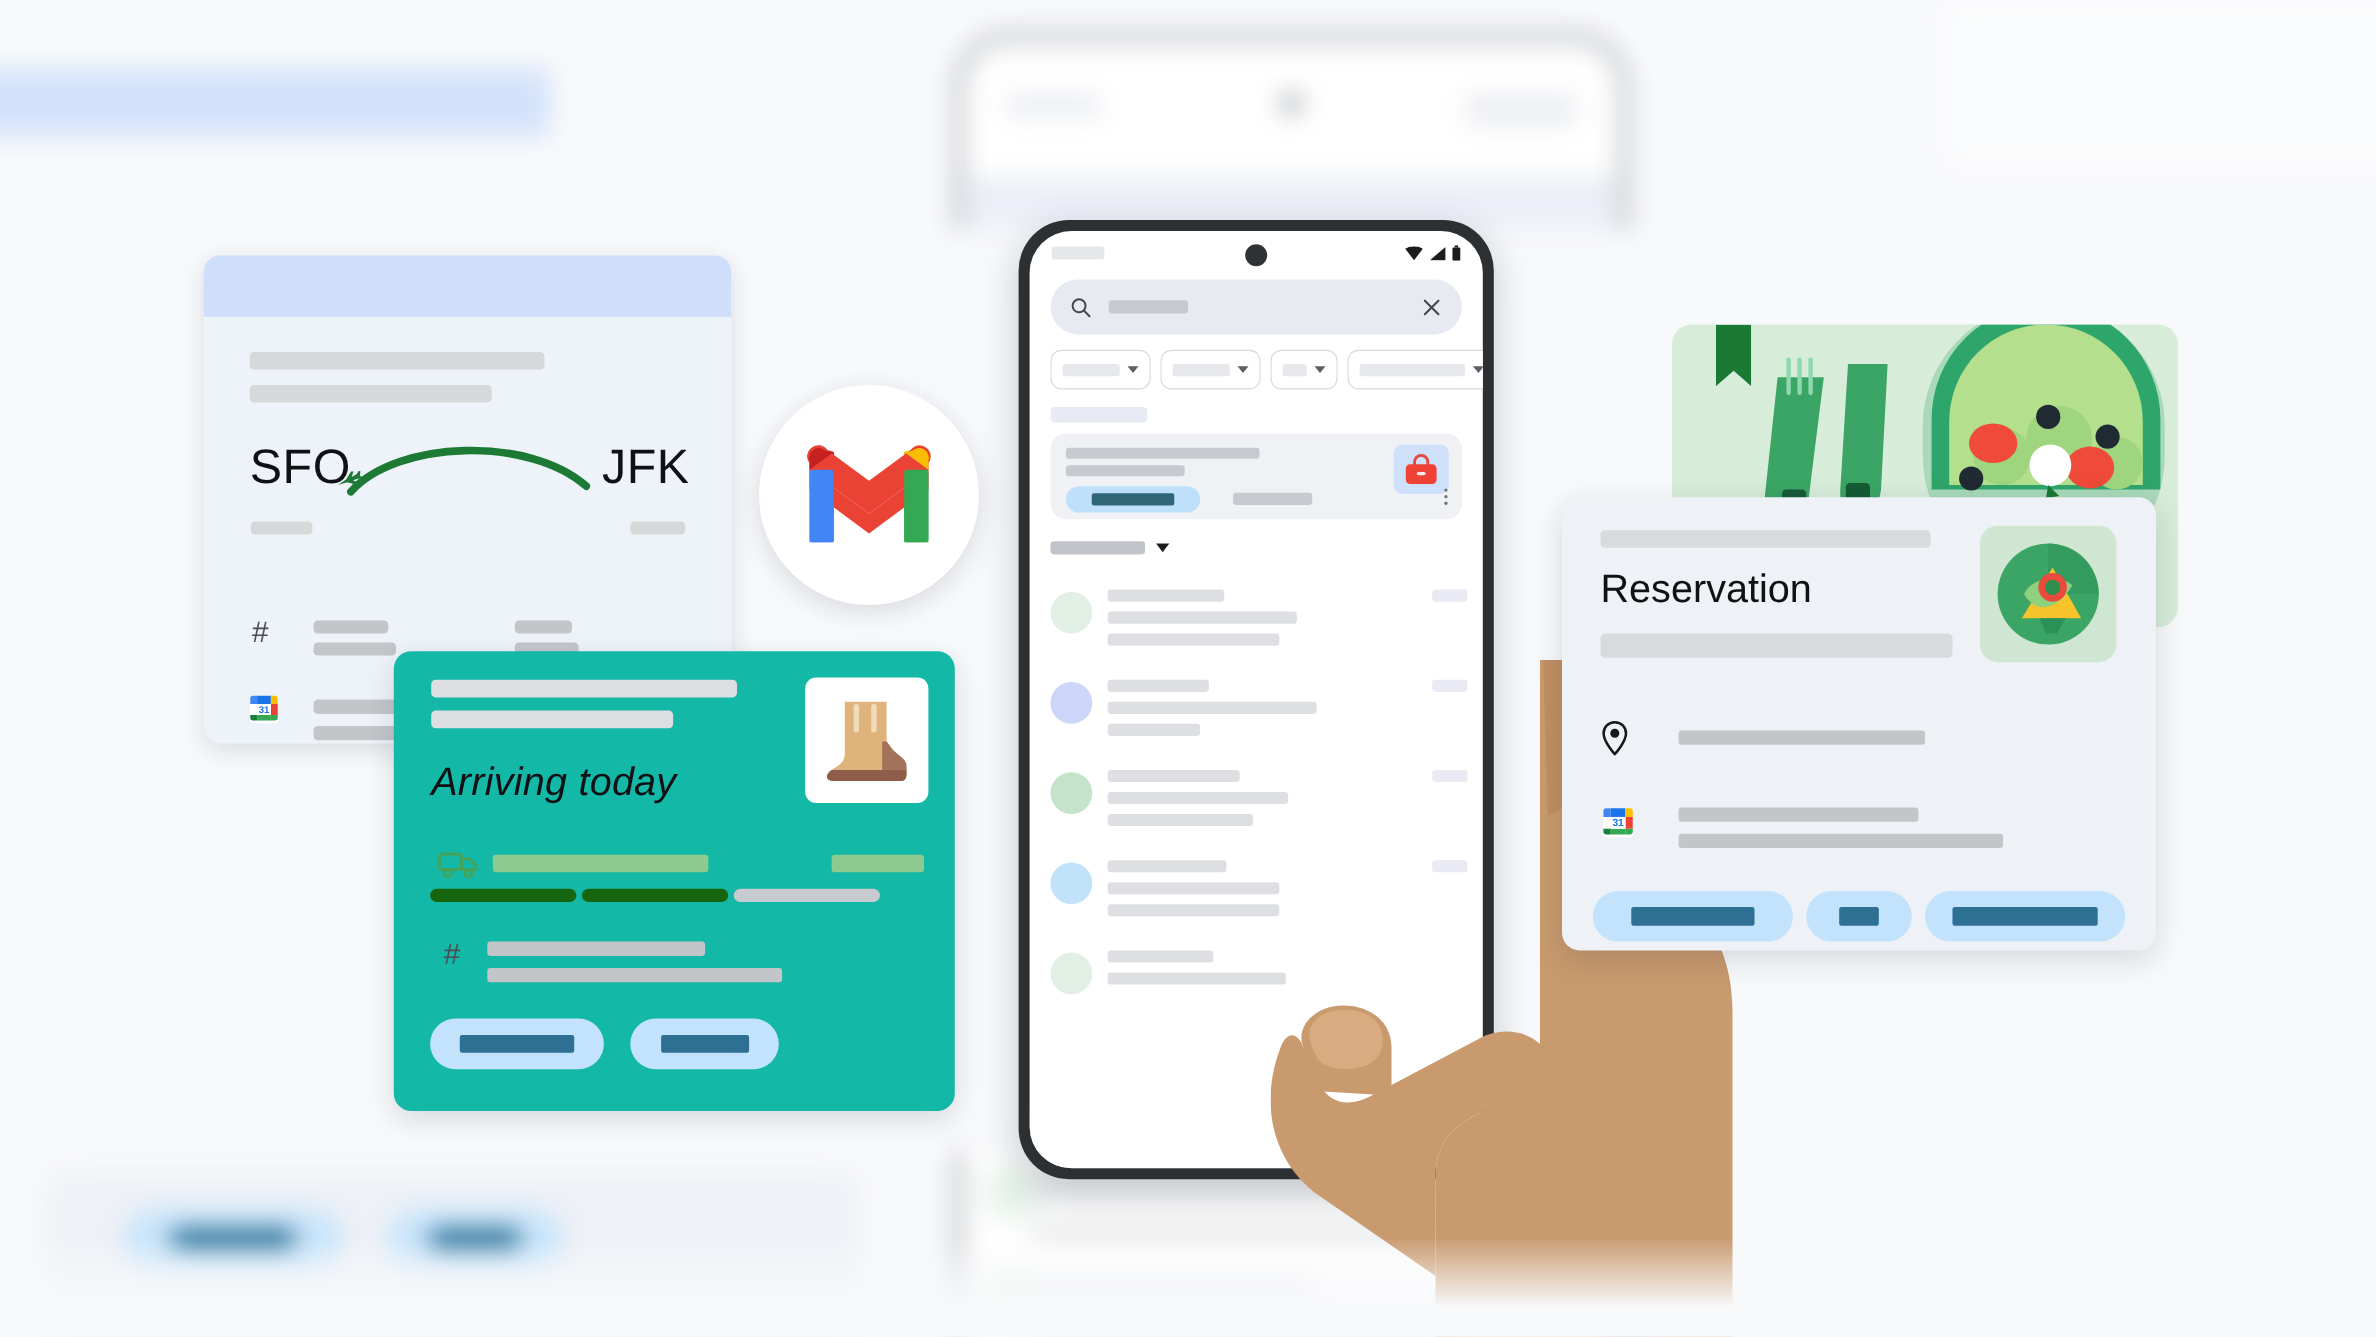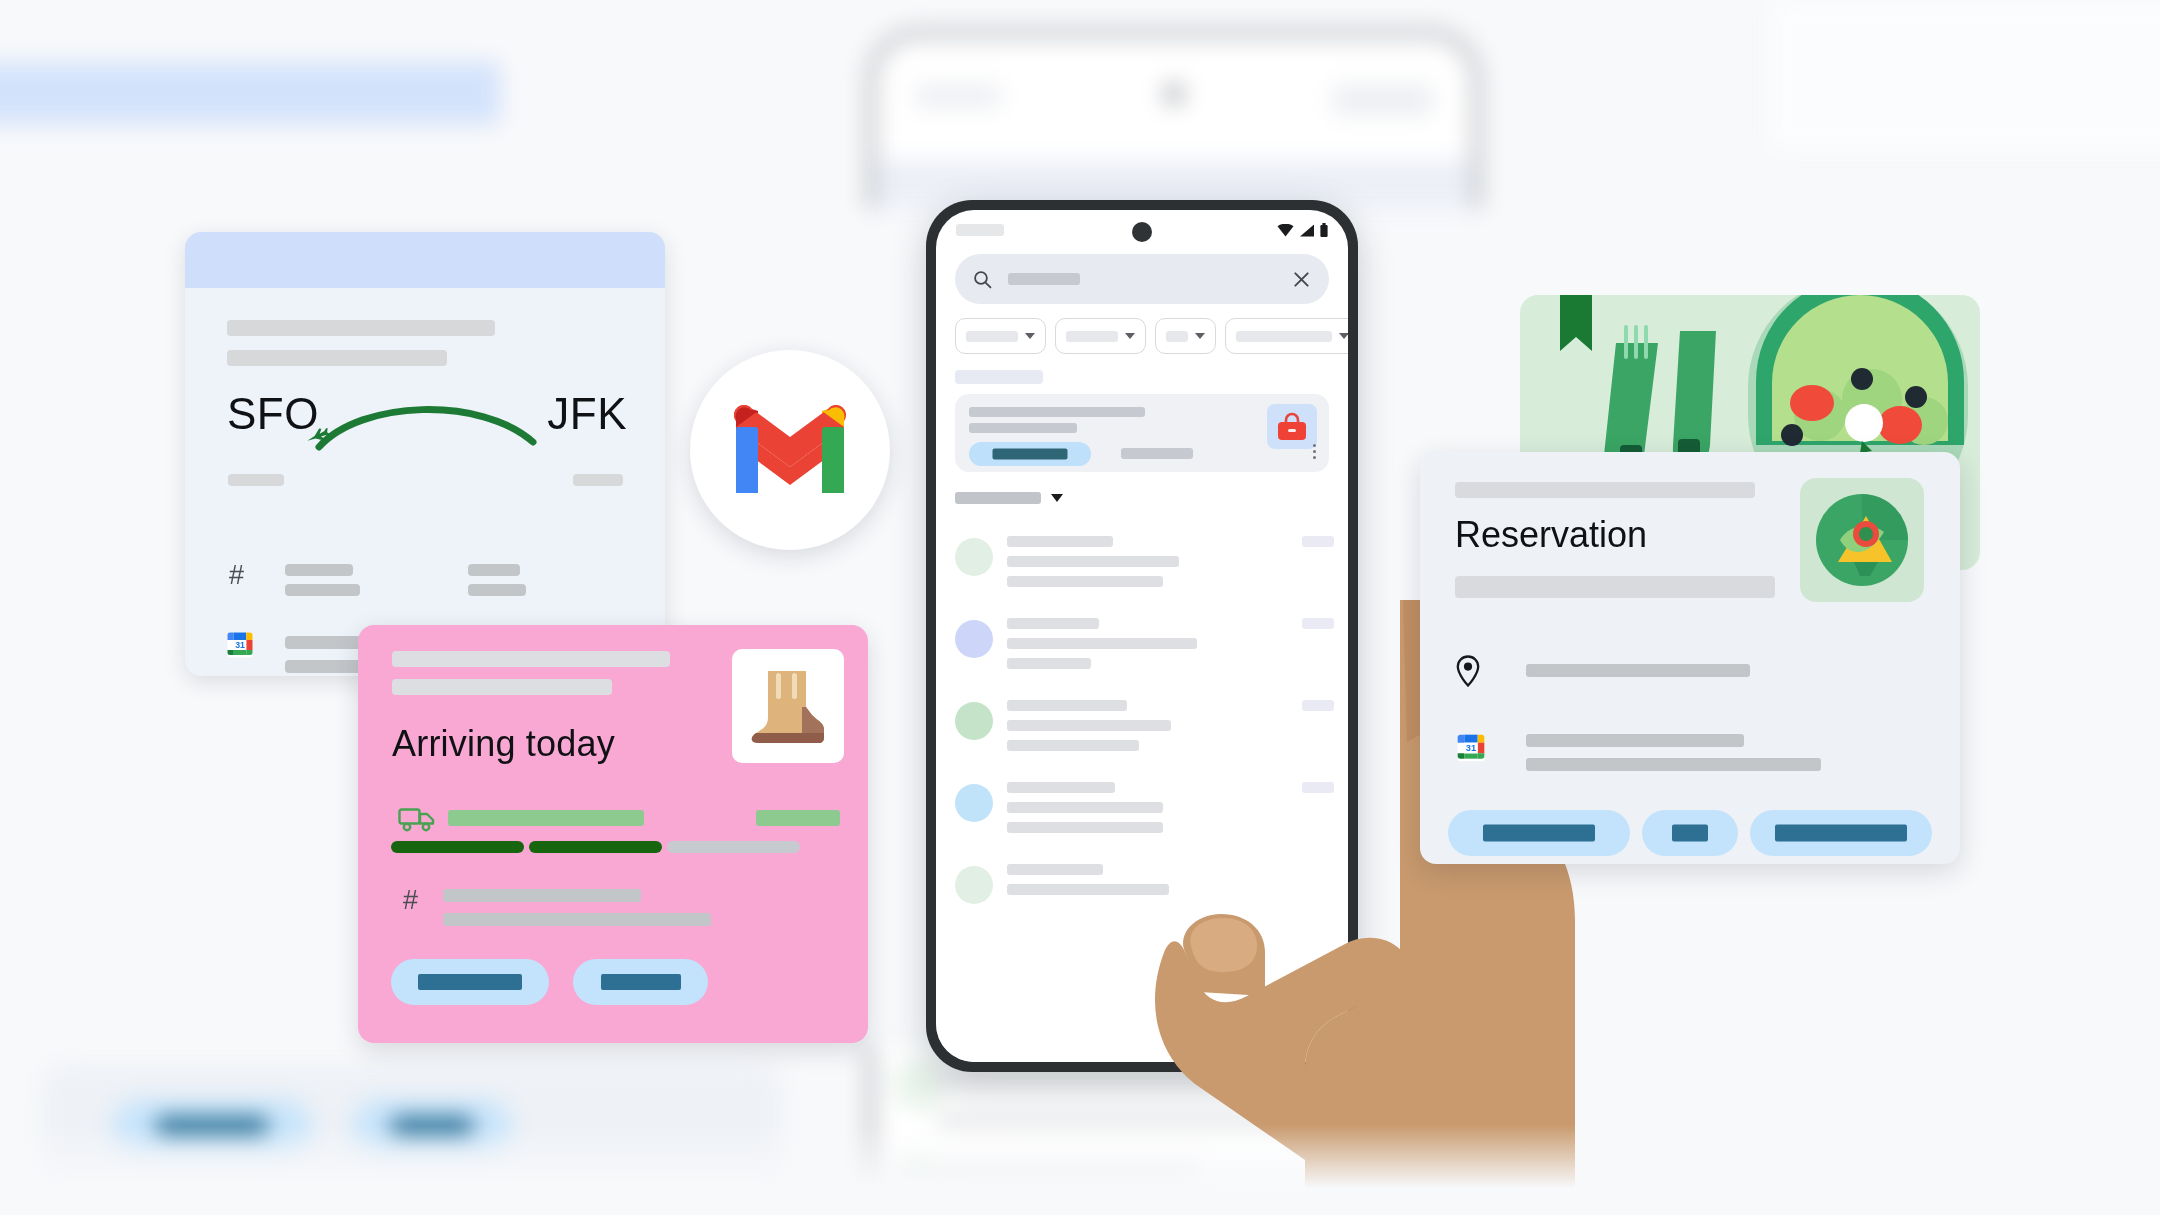--- a/index.html
+++ b/index.html
@@ -85,21 +85,21 @@
     box-shadow: 0 6px 22px rgba(20,30,50,.13);
     overflow: hidden;
   }
   #flight-card .header { height: 56px; background: #cfdffb; }
   .bar { background: #d6d8da; border-radius: 4px; }
   .bar.dk { background: #c3c6c9; }
   #flight-card .t1 { position: absolute; left: 42px; top: 88px; width: 268px; height: 16px; }
   #flight-card .t2 { position: absolute; left: 42px; top: 118px; width: 220px; height: 16px; }
   #flight-route {
     position: absolute; left: 42px; top: 160px; width: 400px; height: 66px;
-    display: flex; align-items: flex-start; justify-content: space-between;
+    display: flex; align-items: center; justify-content: space-between;
   }
   .airport-code { font-size: 44px; font-weight: 400; color: #101114; letter-spacing: .5px; line-height: 1; }
   #flight-card .sub-l { position: absolute; left: 43px; top: 242px; width: 56px; height: 12px; }
   #flight-card .sub-r { position: absolute; left: 388px; top: 242px; width: 50px; height: 12px; }
   #flight-card .hash-icon {
     position: absolute; left: 44px; top: 330px;
     font-size: 27px; color: #4b4e52; font-weight: 400; line-height: 1;
   }
   #flight-card .n1 { position: absolute; left: 100px; top: 332px; width: 68px; height: 12px; }
   #flight-card .n2 { position: absolute; left: 100px; top: 352px; width: 75px; height: 12px; }
@@ -112,24 +112,25 @@
   
   #gmail-logo {
     position: absolute; left: 690px; top: 350px; width: 200px; height: 200px;
     background: #fff; border-radius: 50%;
     box-shadow: 0 6px 24px rgba(20,30,50,.14);
     display: flex; align-items: center; justify-content: center;
   }
 
   
   #parcel-card {
-    position: absolute; left: 358px; top: 625px; width: 510px; height: 418px;
-    background: #f9a8d4; border-radius: 16px;
+    position: absolute; left: 358px; top: 592px; width: 510px; height: 418px;
+    background: #14b8a6; border-radius: 16px;
     box-shadow: 0 8px 26px rgba(20,30,50,.14);
     overflow: hidden;
+    font-style: italic;
   }
   #parcel-card .p1 { position: absolute; left: 34px; top: 26px; width: 278px; height: 16px; background: #dcdee1; border-radius: 4px; }
   #parcel-card .p2 { position: absolute; left: 34px; top: 54px; width: 220px; height: 16px; background: #dcdee1; border-radius: 4px; }
   #parcel-title {
     position: absolute; left: 34px; top: 98px;
     font-size: 36px; color: #101114; font-weight: 400; letter-spacing: .2px;
   }
   #boot-thumb {
     position: absolute; right: 24px; top: 24px; width: 112px; height: 114px;
     background: #fff; border-radius: 10px; overflow: hidden;

